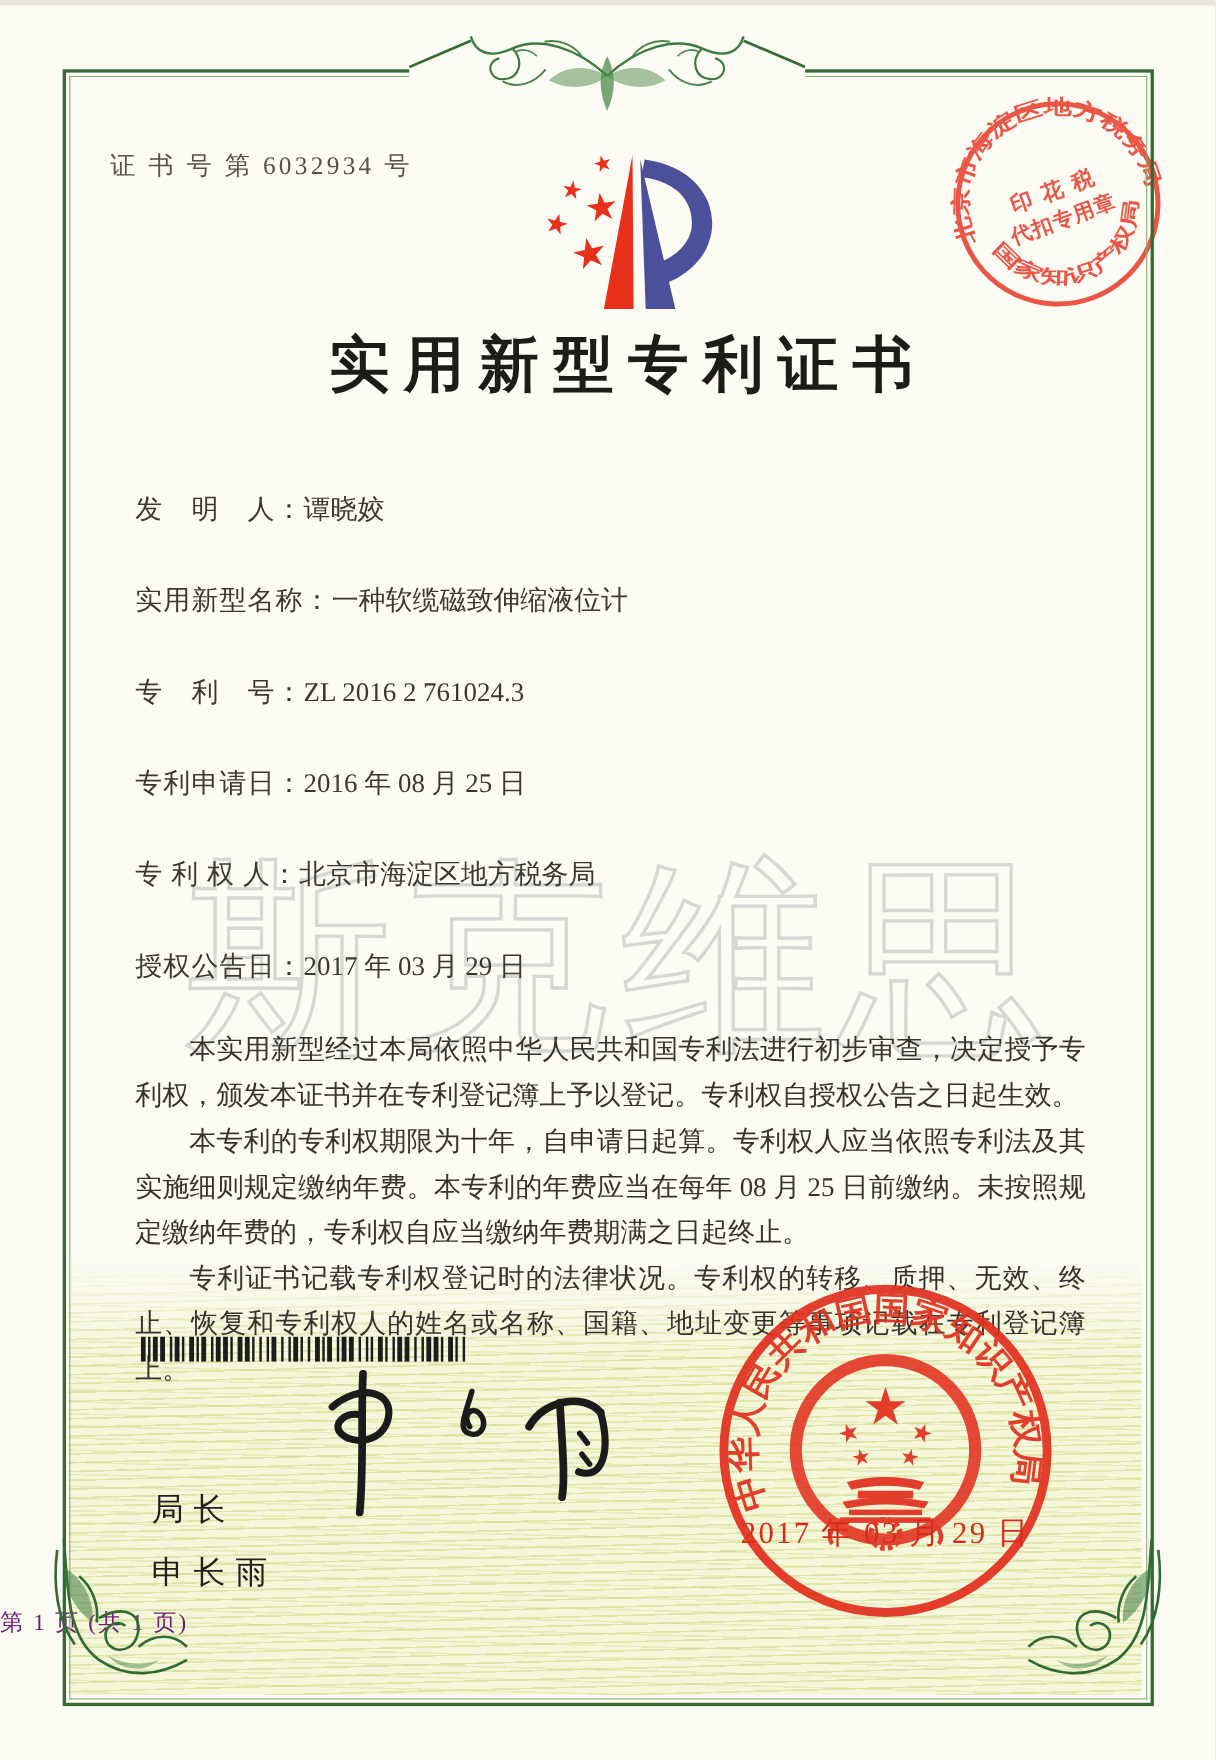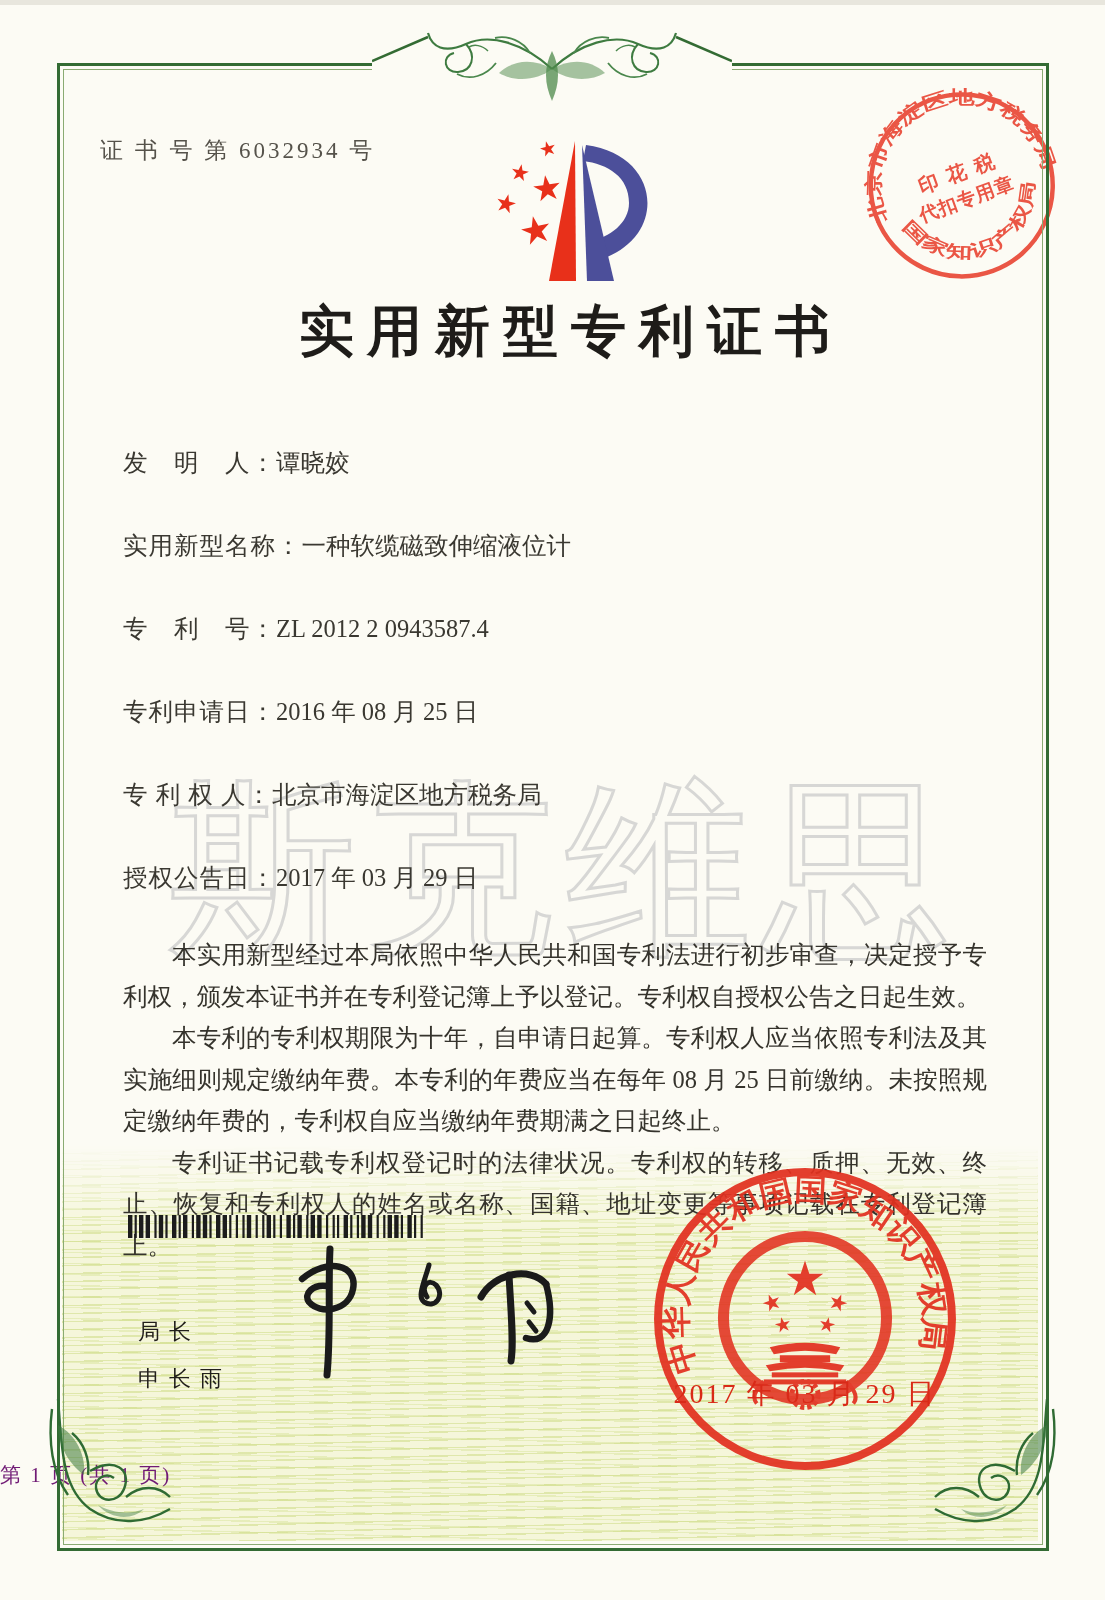--- a/index.html
+++ b/index.html
@@ -51,21 +51,21 @@
   .watermark{
     position:absolute;left:168px;top:771px;z-index:1;
     font-family:"Liberation Sans","DejaVu Sans",sans-serif;font-weight:400;
     font-size:188px;letter-spacing:10px;line-height:1;
     color:rgba(255,255,255,0);
     -webkit-text-stroke:3px #d7d7d5;
     user-select:none;
   }
   
   .barcode{position:absolute;left:128px;top:1210px;z-index:2;}
-  .signoff{position:absolute;left:138px;top:1312px;z-index:2;font-size:22px;color:#211f1b;}
+  .signoff{position:absolute;left:138px;top:1348px;z-index:2;font-size:29px;color:#211f1b;}
   .signoff .row{letter-spacing:9px;margin-bottom:17px;}
   .signature{position:absolute;left:278px;top:1228px;z-index:3;}
   .seal{position:absolute;left:651px;top:1160px;z-index:2;opacity:.93;}
   .seal-date{
     position:absolute;left:651px;top:1370px;width:308px;text-align:center;z-index:4;
     font-size:28px;color:#d92a18;letter-spacing:2px;white-space:nowrap;
   }
   .footer{
     position:absolute;left:0;right:0;top:1456px;text-align:left;z-index:2;
     font-size:21px;color:#701a75;letter-spacing:2px;
@@ -167,21 +167,21 @@
   <div class="watermark">斯克维思</div>
 
   <div class="fields">
     <div class="field-row">
       <span class="lbl">发　明　人：</span><span class="val">谭晓姣</span>
     </div>
     <div class="field-row">
       <span class="lbl">实用新型名称：</span><span class="val">一种软缆磁致伸缩液位计</span>
     </div>
     <div class="field-row">
-      <span class="lbl">专　利　号：</span><span class="val">ZL 2012 2 0943587.4</span>
+      <span class="lbl">专　利　号：</span><span class="val">ZL 2016 2 761024.3</span>
     </div>
     <div class="field-row">
       <span class="lbl">专利申请日：</span><span class="val">2016 年 08 月 25 日</span>
     </div>
     <div class="field-row">
       <span class="lbl">专 利 权 人：</span><span class="val">北京市海淀区地方税务局</span>
     </div>
     <div class="field-row">
       <span class="lbl">授权公告日：</span><span class="val">2017 年 03 月 29 日</span>
     </div>

